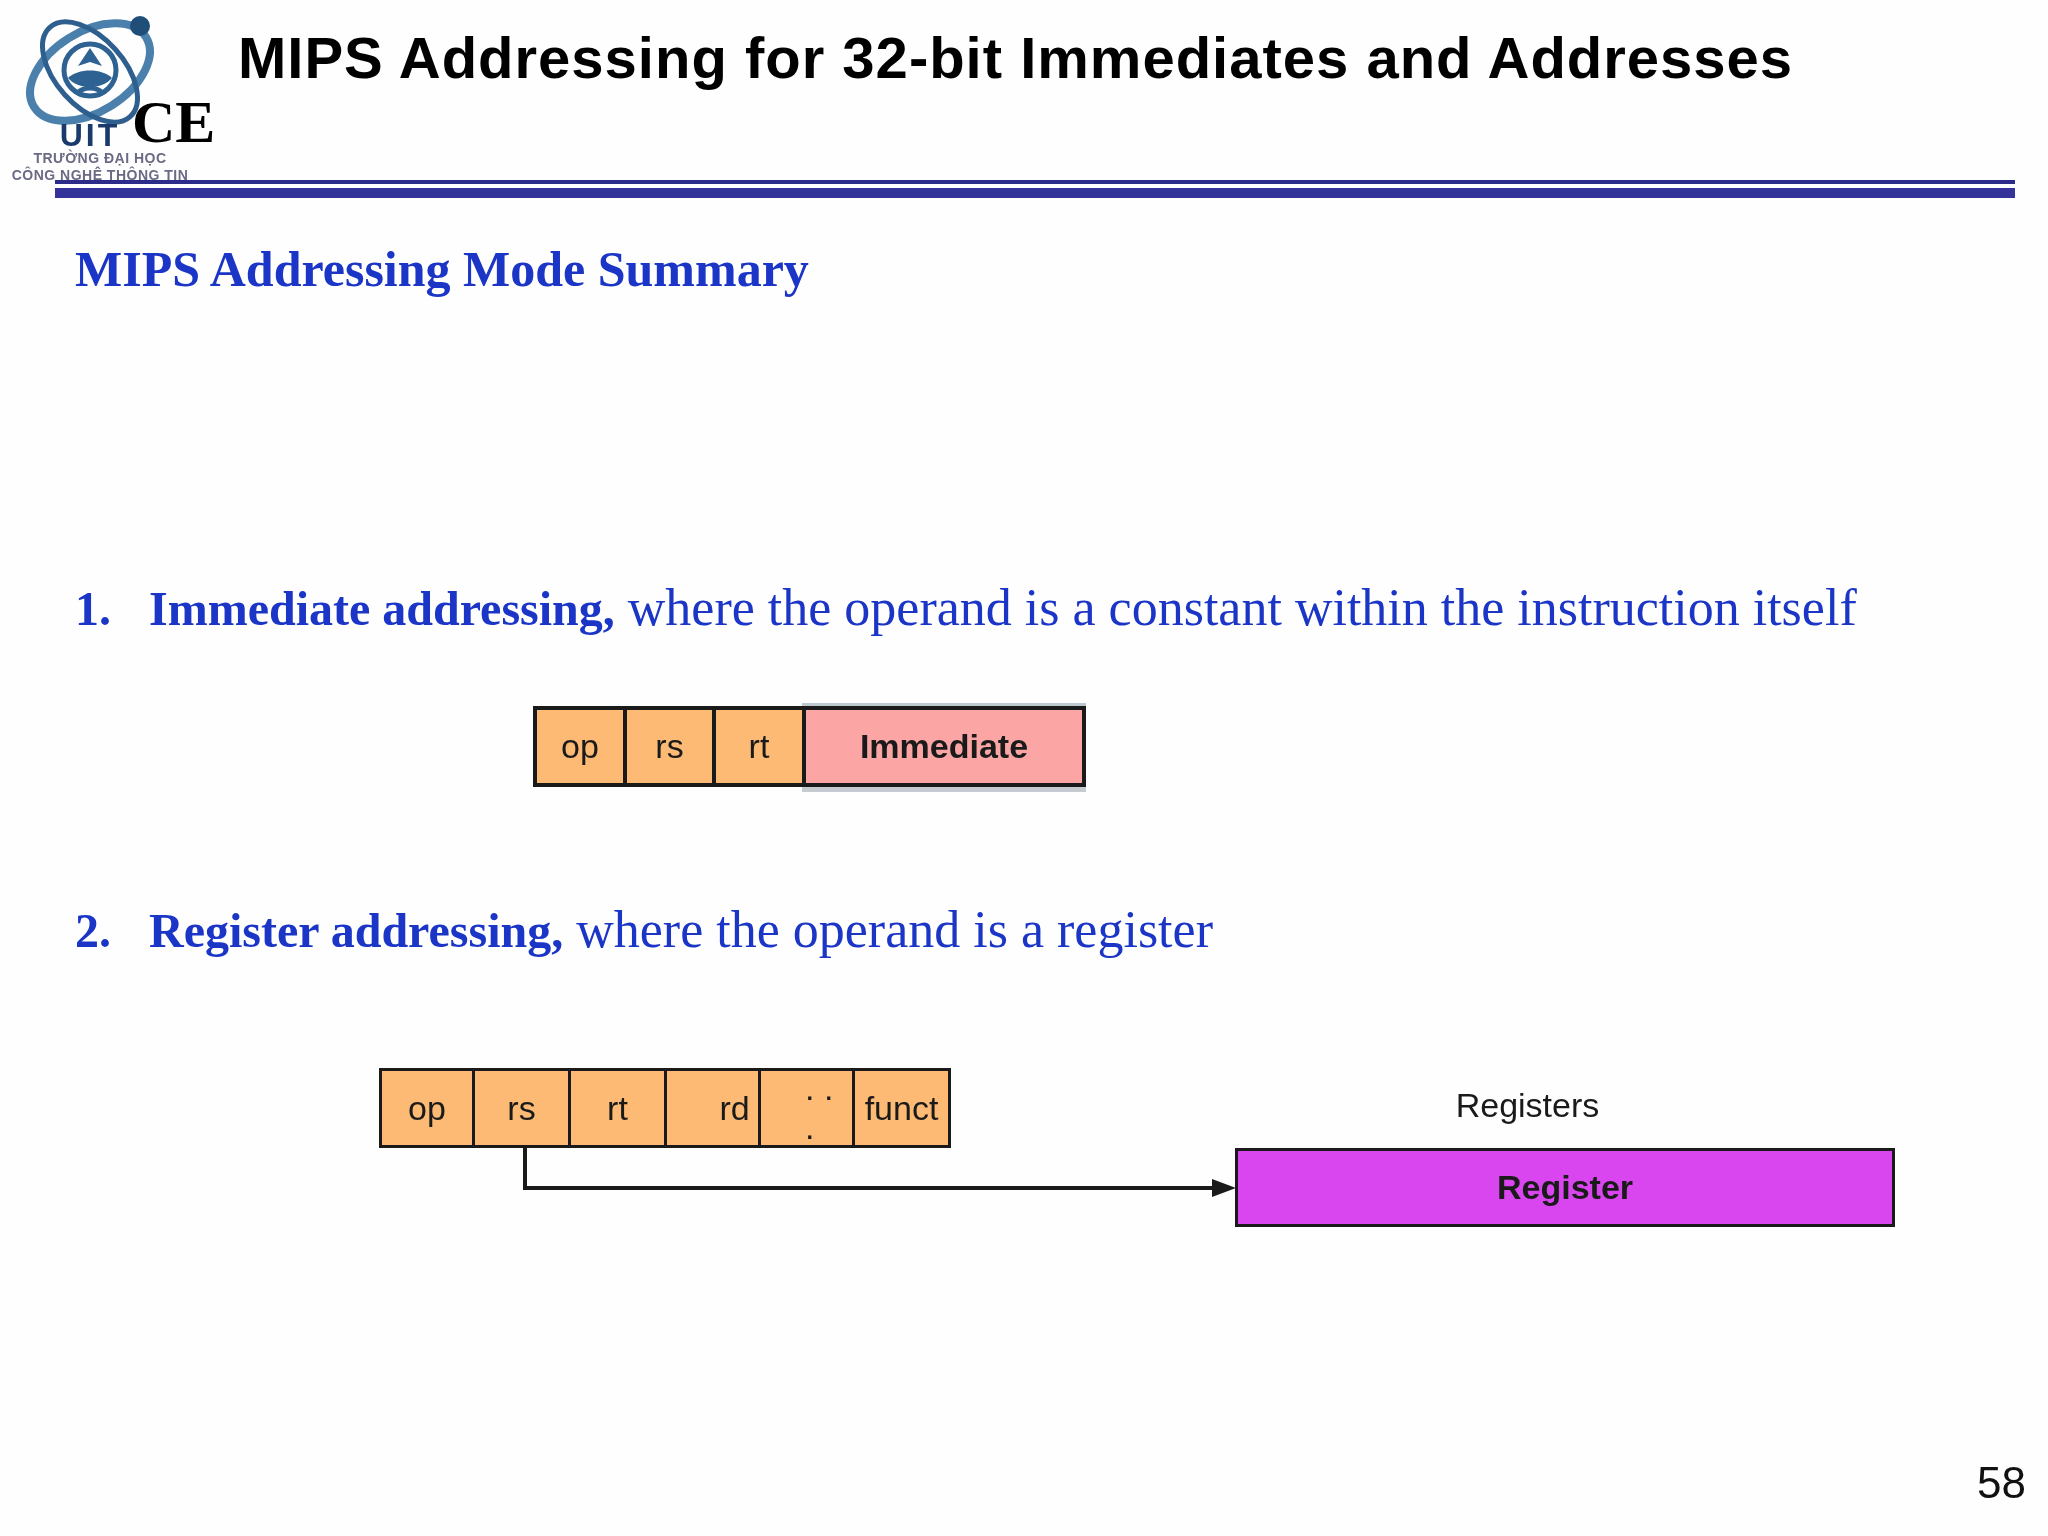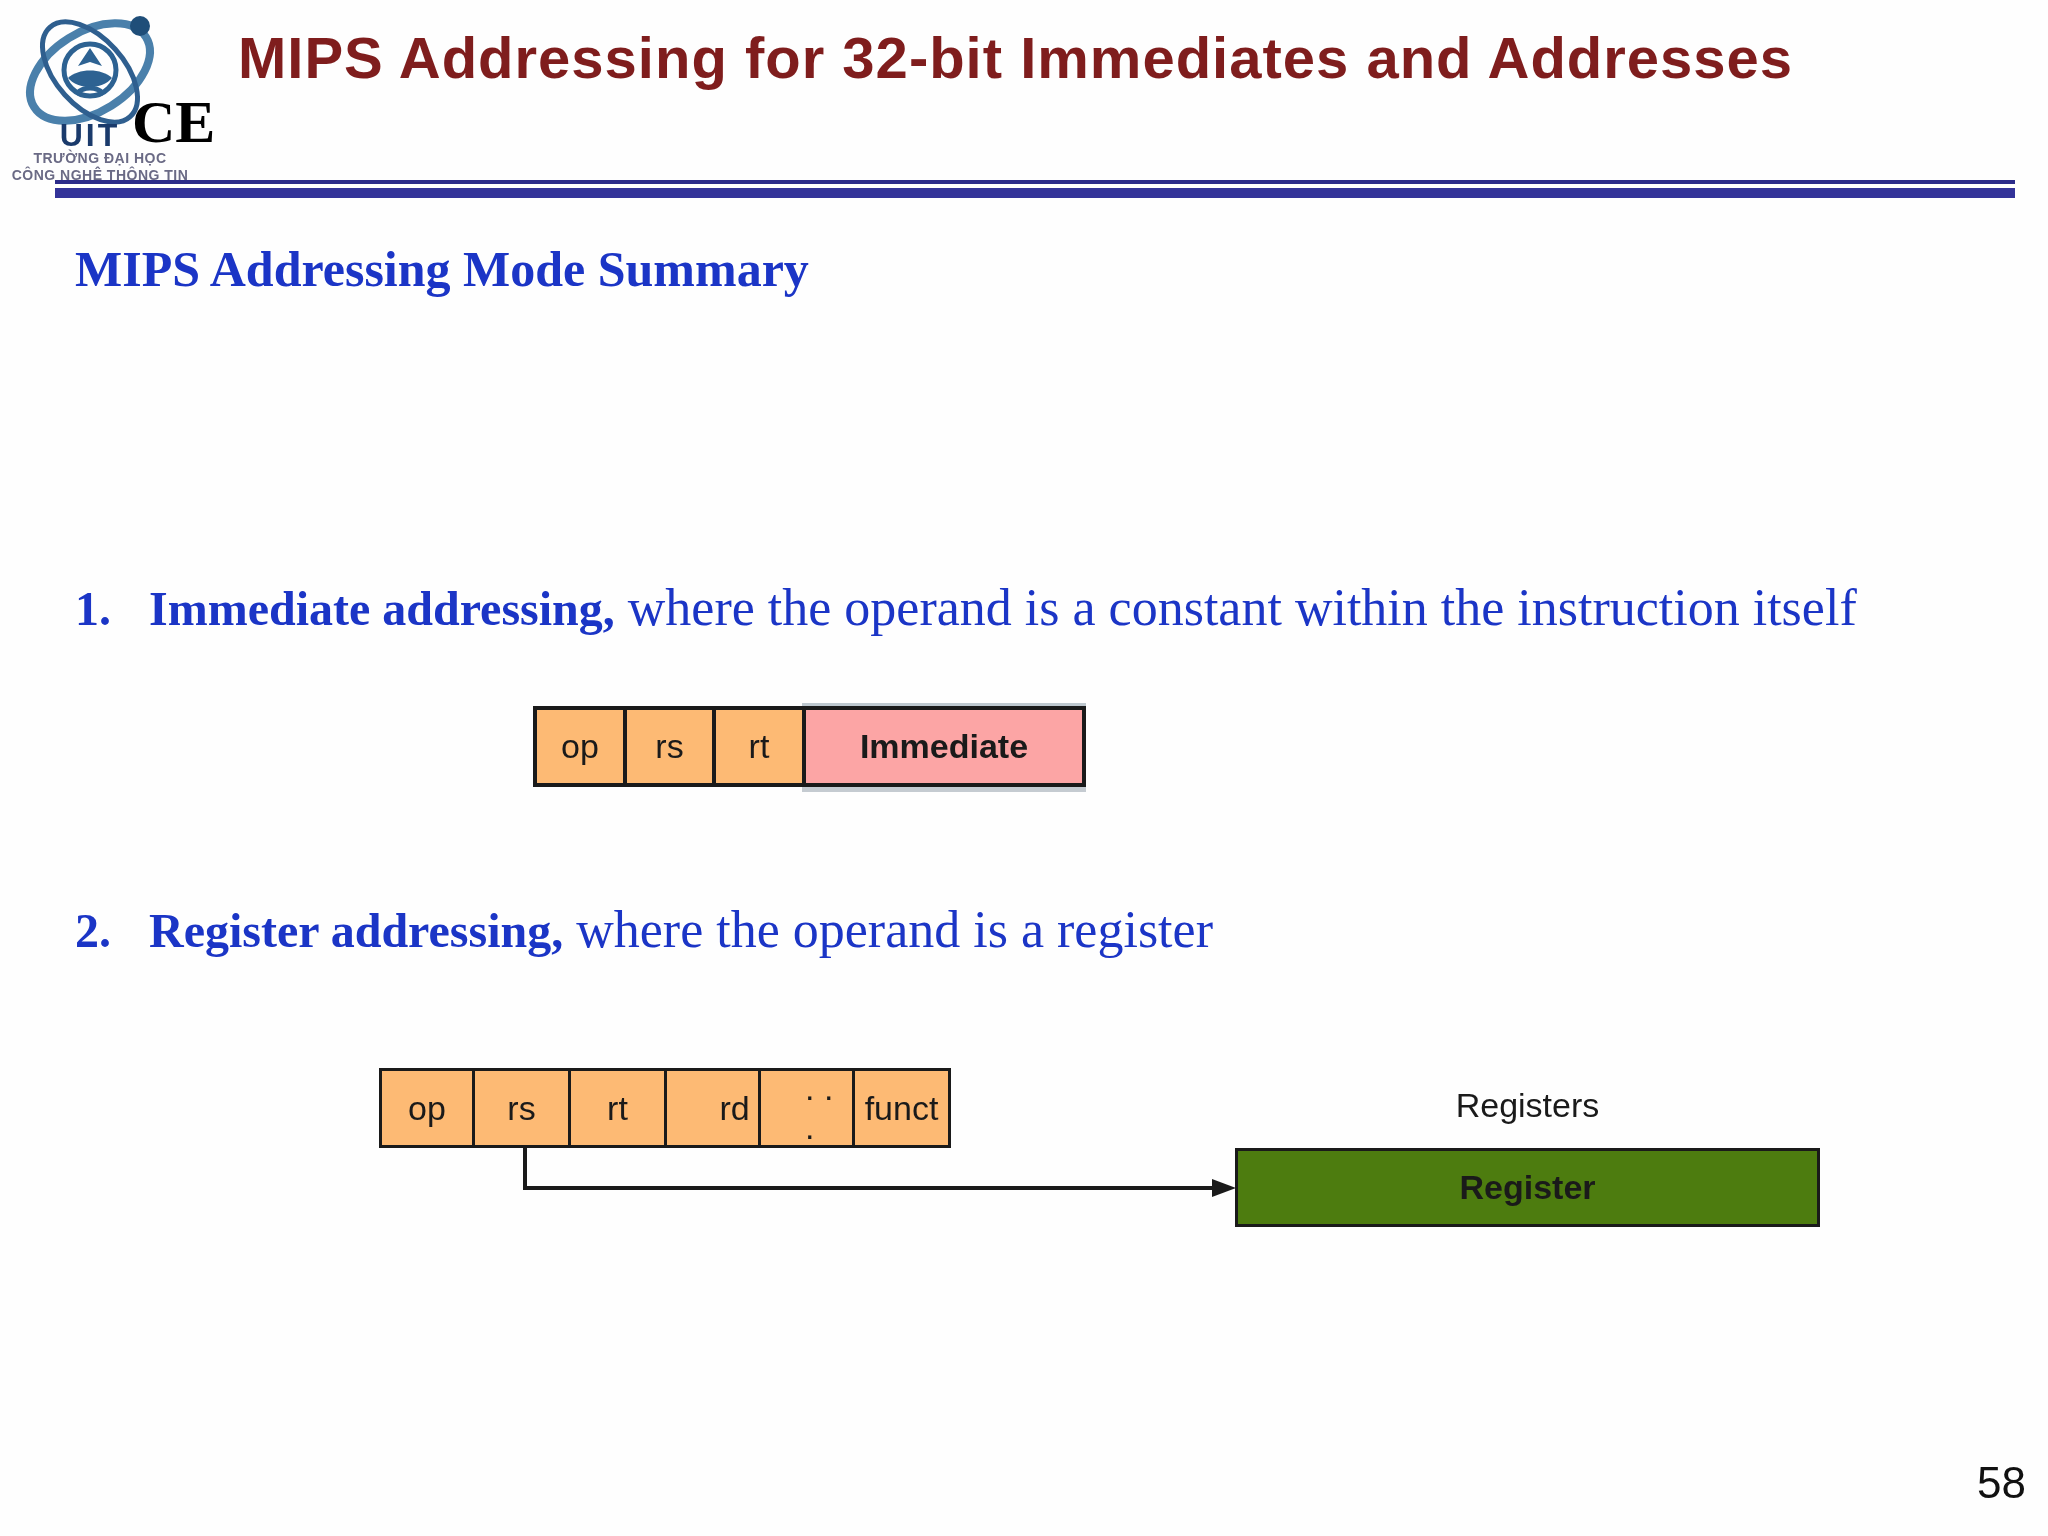--- a/index.html
+++ b/index.html
@@ -10,21 +10,21 @@
     font-family:"Liberation Sans", sans-serif;
   }
 
   
   .logo { position:absolute; left:12px; top:4px; width:170px; height:150px; }
   .logo-sub { position:absolute; left:0px; top:150px; width:200px; text-align:center;
     font-size:14px; font-weight:bold; color:#6a6a85; line-height:17px; letter-spacing:0.5px; }
   .ce { position:absolute; left:132px; top:88px; font-family:"Liberation Serif", serif;
     font-weight:bold; font-size:60px; color:#000000; }
   .title { position:absolute; left:238px; top:24px; width:1800px;
-    font-size:58px; font-weight:bold; color:#7f1d1d; letter-spacing:1px; white-space:nowrap; }
+    font-size:58px; font-weight:bold; color:#000000; letter-spacing:1px; white-space:nowrap; }
   .rule-thin  { position:absolute; left:55px; top:180px; width:1960px; height:4px;  background:#2b2b8a; }
   .rule-thick { position:absolute; left:55px; top:188px; width:1960px; height:10px; background:#333399; }
 
   
   .section-heading { position:absolute; left:75px; top:240px;
     font-family:"Liberation Serif", serif; font-weight:bold; font-size:50px; color:#1b35c6; }
   .paragraph { position:absolute; left:75px; top:320px; width:1910px;
     font-family:"Liberation Serif", serif; font-size:42px; line-height:49px;
     color:#1b35c6; white-space:pre-wrap; }
   .paragraph .b { font-weight:bold; }
@@ -49,22 +49,22 @@
   .fbox:first-child { margin-left:0; }
   .fbox.blue { background:#fca5a5; font-weight:bold;
     box-shadow:0 5px 0 rgba(150,160,172,.55), 0 -3px 0 rgba(125,145,160,.5); }
   .f1-op,.f1-rt { width:94px; } .f1-rs { width:93px; } .f1-imm { width:284px; }
   .f2-op { width:96px; } .f2-rs,.f2-rt,.f2-funct { width:99px; } .f2-rd,.f2-dots { width:97px;padding-left:44px; }
 
   .connector { position:absolute; left:520px; top:1146px; width:730px; height:60px; }
 
   .registers-label { position:absolute; left:1235px; top:1086px; width:585px;
     text-align:center; font-size:34px; color:#1a1a1a; }
-  .register-box { position:absolute; left:1235px; top:1148px; width:585px; height:79px;
-    background:#4d7c0f; border:3px solid #1a1a1a;
+  .register-box { position:absolute; left:1235px; top:1148px; width:660px; height:79px;
+    background:#d946ef; border:3px solid #1a1a1a;
     display:flex; align-items:center; justify-content:center;
     font-size:34px; font-weight:bold; color:#1a1a1a; }
 
   .page-number { position:absolute; right:22px; bottom:28px; font-size:44px; color:#111111; }
 </style>
 </head>
 <body>
 
 <div class="slide">
 

